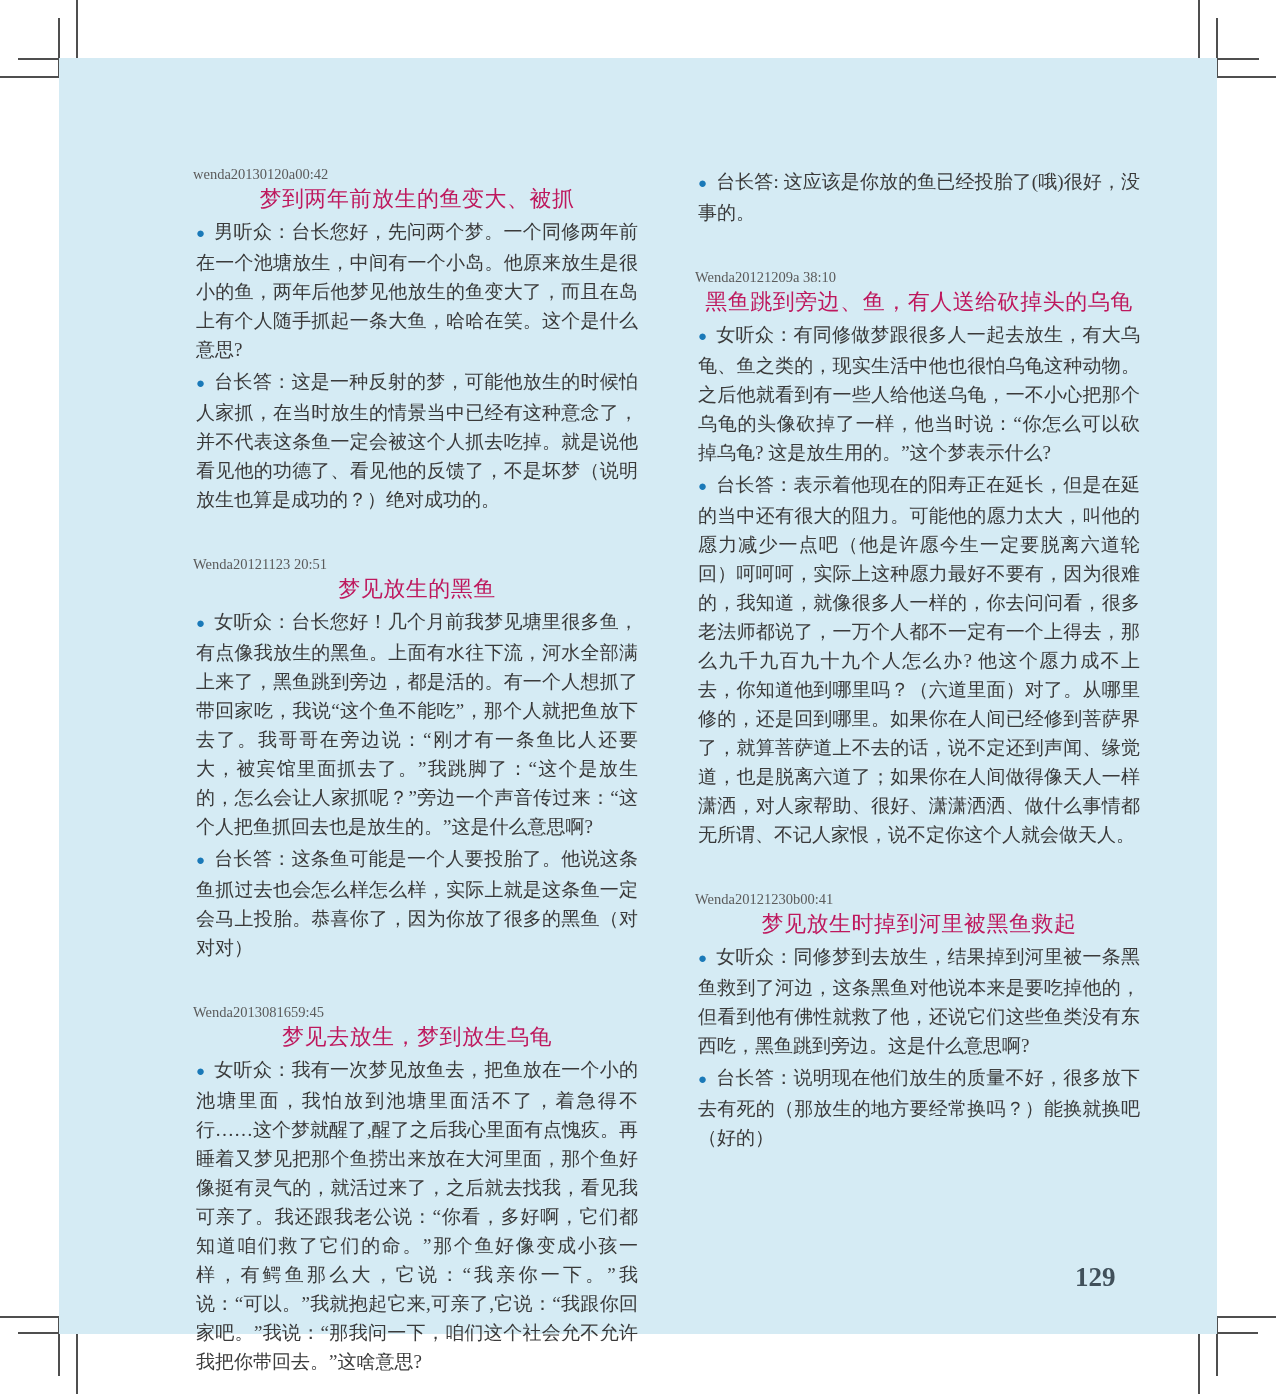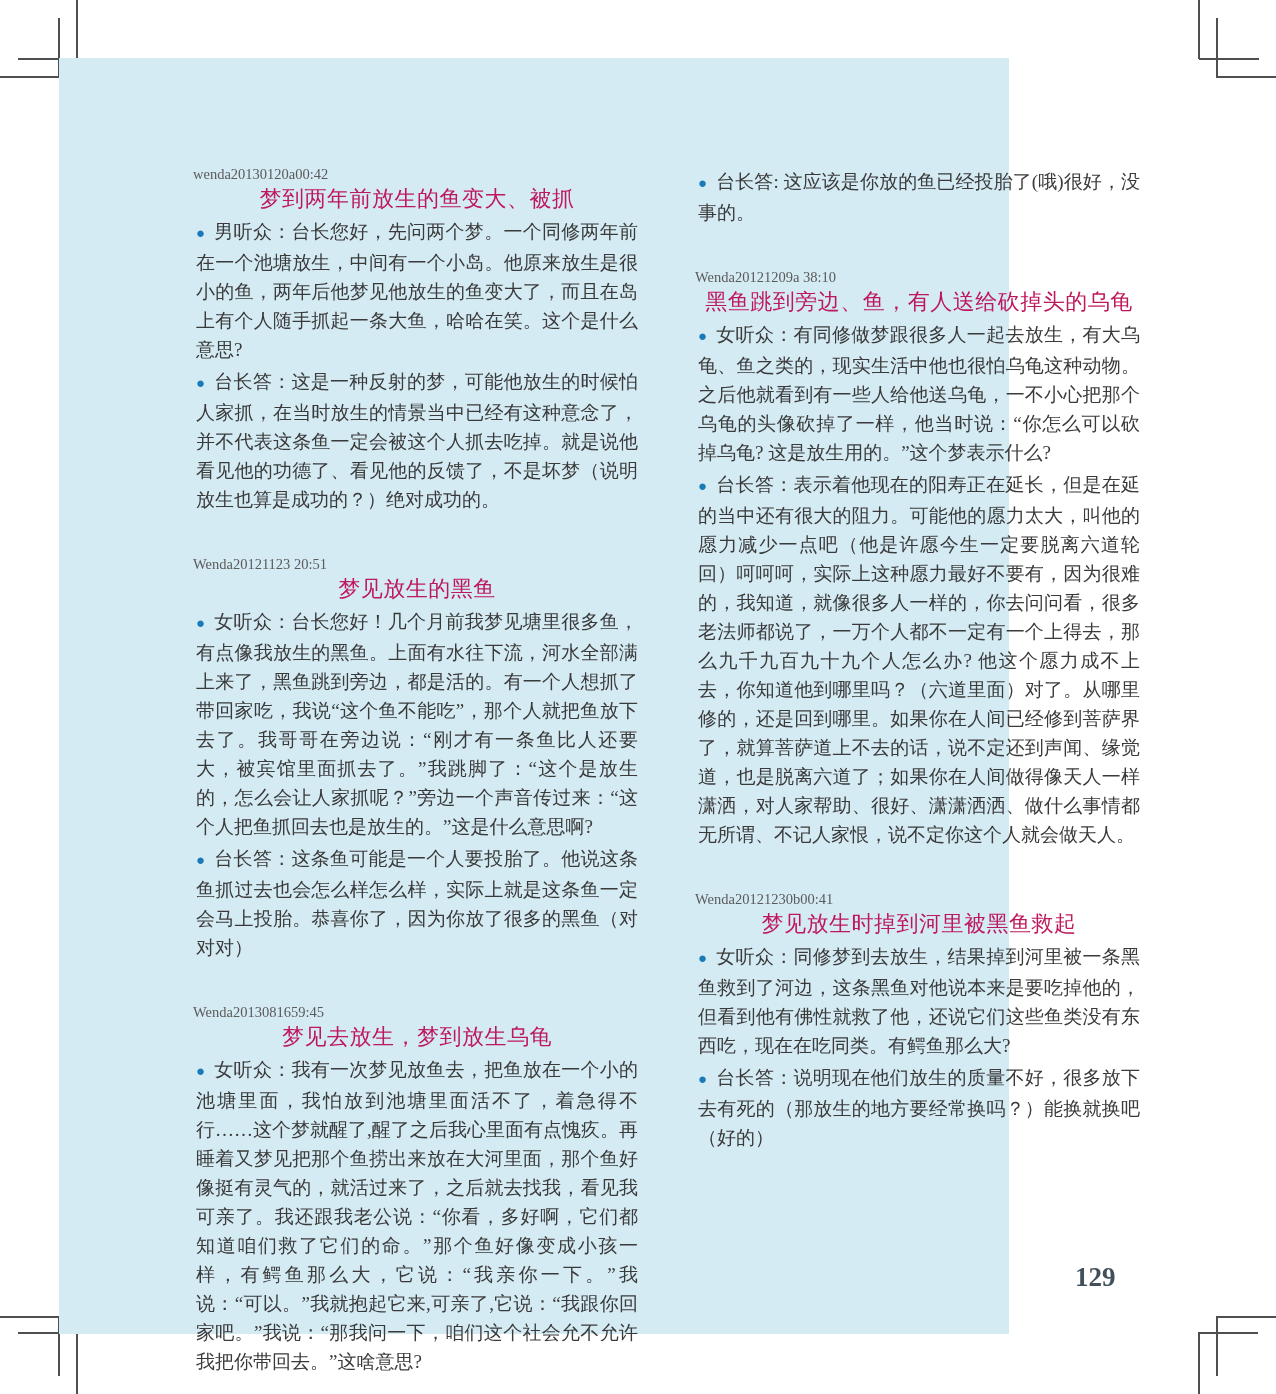--- a/index.html
+++ b/index.html
@@ -3,21 +3,21 @@
 <meta charset="utf-8">
 <style>
   html,body{margin:0;padding:0;}
   body{
     width:1276px;height:1394px;position:relative;background:#ffffff;
     font-family:"Liberation Serif", serif;
     -webkit-font-smoothing:antialiased;
   }
   .crop{position:absolute;background:#4f4f4f;}
   .page{
-    position:absolute;left:59px;top:58px;width:950px;height:1276px;
+    position:absolute;left:59px;top:58px;width:1158px;height:1276px;
     background:var(--page-bg,#d5ebf4);
   }
   .col{position:absolute;top:106px;width:448px;}
   #col-left{left:134px;}
   #col-right{left:636px;}
   .section{margin-top:40px;}
   .section:first-child{margin-top:0;}
   .timestamp{
     font-size:14.5px;line-height:20px;color:#5a5a5a;
     font-family:"Liberation Serif", serif;
@@ -108,20 +108,20 @@
   <p class="para"><span class="bullet">●</span><span class="speaker">女听众：</span><span class="ptext">有同修做梦跟很多人一起去放生，有大乌龟、鱼之类的，现实生活中他也很怕乌龟这种动物。之后他就看到有一些人给他送乌龟，一不小心把那个乌龟的头像砍掉了一样，他当时说：“你怎么可以砍掉乌龟? 这是放生用的。”这个梦表示什么?</span></p>
 
   <p class="para"><span class="bullet">●</span><span class="speaker">台长答：</span><span class="ptext">表示着他现在的阳寿正在延长，但是在延的当中还有很大的阻力。可能他的愿力太大，叫他的愿力减少一点吧（他是许愿今生一定要脱离六道轮回）呵呵呵，实际上这种愿力最好不要有，因为很难的，我知道，就像很多人一样的，你去问问看，很多老法师都说了，一万个人都不一定有一个上得去，那么九千九百九十九个人怎么办? 他这个愿力成不上去，你知道他到哪里吗？（六道里面）对了。从哪里修的，还是回到哪里。如果你在人间已经修到菩萨界了，就算菩萨道上不去的话，说不定还到声闻、缘觉道，也是脱离六道了；如果你在人间做得像天人一样潇洒，对人家帮助、很好、潇潇洒洒、做什么事情都无所谓、不记人家恨，说不定你这个人就会做天人。</span></p>
 </div>
   </section>
 
   <section class="section">
     <div class="timestamp">Wenda20121230b00:41</div>
     <h2 class="heading">梦见放生时掉到河里被黑鱼救起</h2>
     <div class="sec-body">
-  <p class="para"><span class="bullet">●</span><span class="speaker">女听众：</span><span class="ptext">同修梦到去放生，结果掉到河里被一条黑鱼救到了河边，这条黑鱼对他说本来是要吃掉他的，但看到他有佛性就救了他，还说它们这些鱼类没有东西吃，现在在吃同类。有鳄鱼那么大?</span></p>
+  <p class="para"><span class="bullet">●</span><span class="speaker">女听众：</span><span class="ptext">同修梦到去放生，结果掉到河里被一条黑鱼救到了河边，这条黑鱼对他说本来是要吃掉他的，但看到他有佛性就救了他，还说它们这些鱼类没有东西吃，黑鱼跳到旁边。这是什么意思啊?</span></p>
 
   <p class="para"><span class="bullet">●</span><span class="speaker">台长答：</span><span class="ptext">说明现在他们放生的质量不好，很多放下去有死的（那放生的地方要经常换吗？）能换就换吧（好的）</span></p>
 </div>
   </section>
 </div>
   <div class="page-number">129</div>
 </div>
 
 </body></html>

